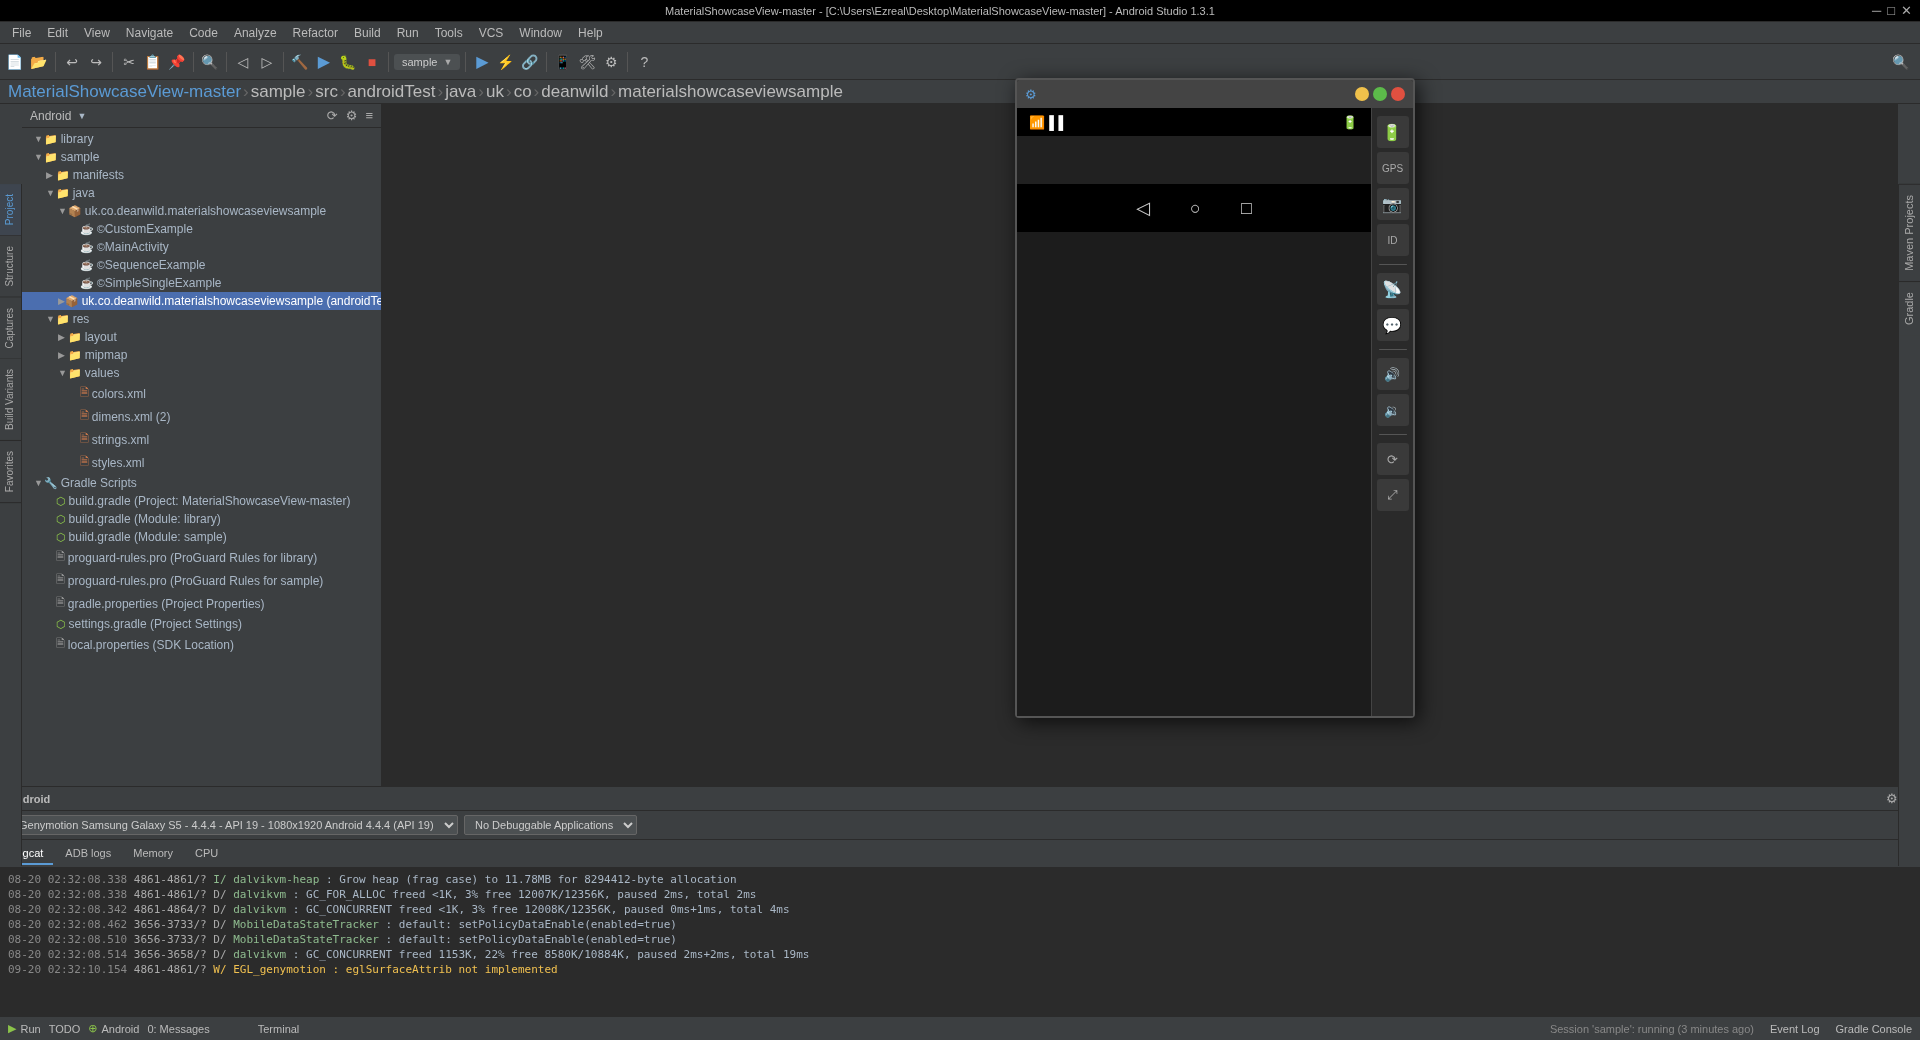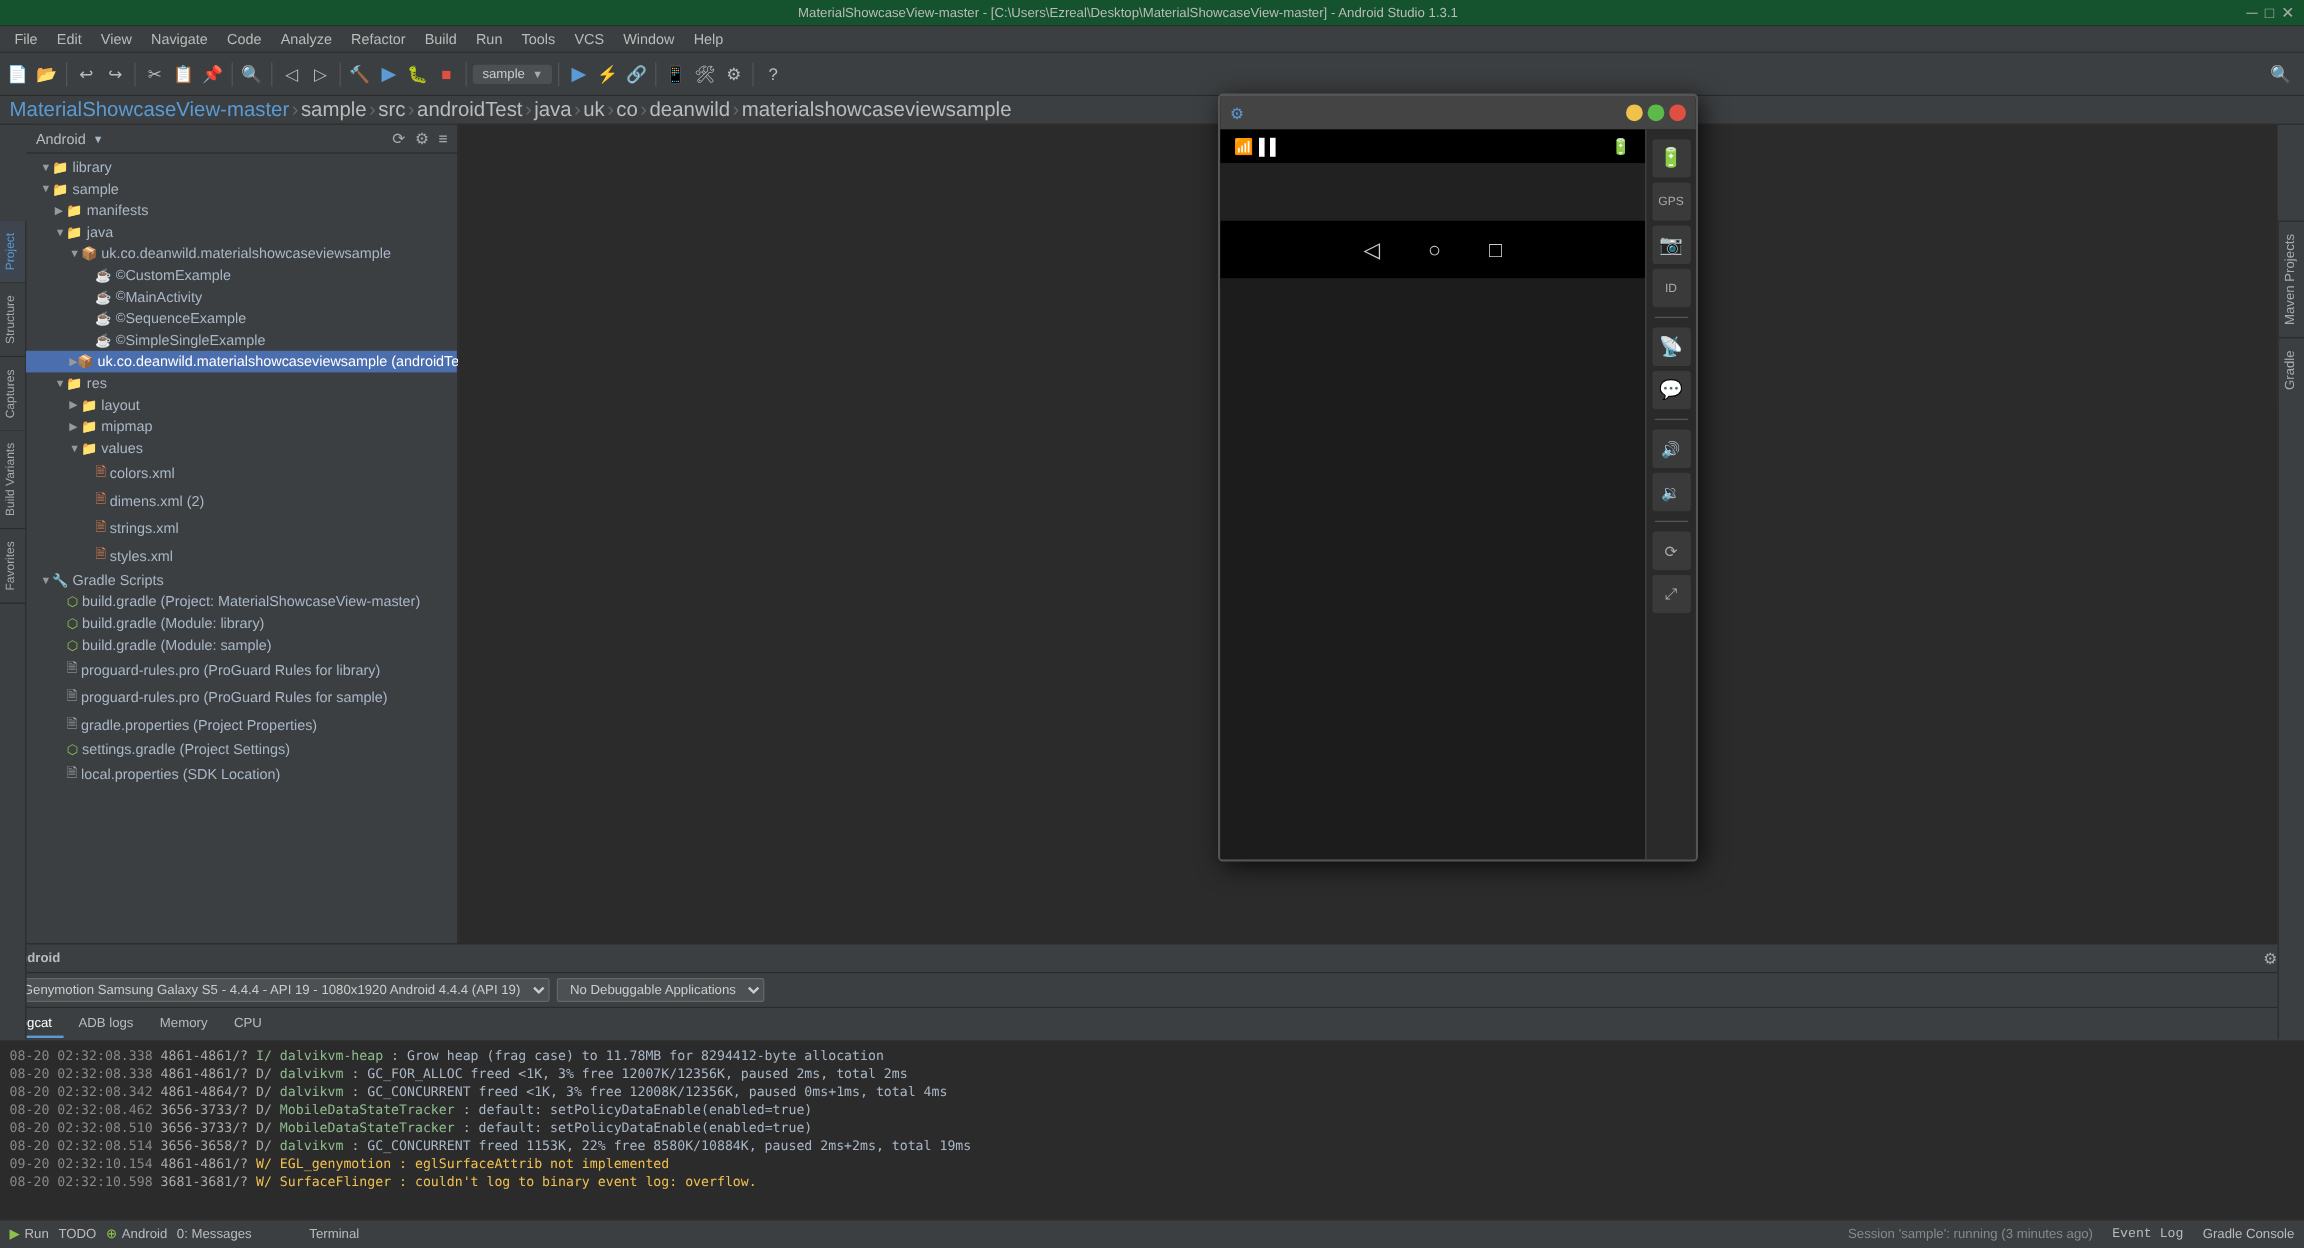--- a/index.html
+++ b/index.html
@@ -1,19 +1,19 @@
 <!DOCTYPE html>
 <html><head>
   <meta charset="utf-8">
   <style>
     * { box-sizing: border-box; margin: 0; padding: 0; }
     body { font-family: 'Segoe UI', Arial, sans-serif; font-size: 12px; background: #3c3f41; color: #a9b7c6; overflow: hidden; width: 1920px; height: 1040px; }
 
     
-    #title-bar { background: #14532d; height: 22px; display: flex; align-items: center; padding: 0 8px; font-size: 11px; color: #bbbbbb; border-bottom: 1px solid #2b2b2b; justify-content: space-between; }
+    #title-bar { background: #000000; height: 22px; display: flex; align-items: center; padding: 0 8px; font-size: 11px; color: #bbbbbb; border-bottom: 1px solid #2b2b2b; justify-content: space-between; }
 
     
     #menu-bar { background: #3c3f41; height: 22px; display: flex; align-items: center; padding: 0 4px; font-size: 12px; color: #bbbbbb; border-bottom: 1px solid #2b2b2b; }
     #menu-bar span { padding: 2px 8px; cursor: pointer; }
 
     
     #toolbar { background: #3c3f41; height: 36px; display: flex; align-items: center; padding: 0 4px; border-bottom: 1px solid #2b2b2b; gap: 2px; }
     .toolbar-btn { width: 22px; height: 22px; display: flex; align-items: center; justify-content: center; cursor: pointer; color: #bbbbbb; font-size: 14px; border-radius: 2px; }
     .toolbar-sep { width: 1px; height: 20px; background: #555; margin: 0 3px; }
 
@@ -472,27 +472,20 @@
       <span class="log-tag">dalvikvm</span>
       <span class="log-msg">: GC_CONCURRENT freed 1153K, 22% free 8580K/10884K, paused 2ms+2ms, total 19ms</span>
     </div>
     <div class="log-line warning">
       <span class="log-timestamp">09-20 02:32:10.154</span>
       <span class="log-pid">  4861-4861/?</span>
       <span style="color:#f0c050;"> W/</span>
       <span class="log-tag" style="color:#f0c050;">EGL_genymotion</span>
       <span class="log-msg" style="color:#f0c050;">: eglSurfaceAttrib not implemented</span>
     </div>
-    <div class="log-line warning">
-      <span class="log-timestamp">08-20 02:32:10.598</span>
-      <span class="log-pid">  3681-3681/?</span>
-      <span style="color:#f0c050;"> W/</span>
-      <span class="log-tag" style="color:#f0c050;">SurfaceFlinger</span>
-      <span class="log-msg" style="color:#f0c050;">: couldn't log to binary event log: overflow.</span>
-    </div>
   </div>
 </div>
 
 <div id="bottom-status">
   <div style="display:flex;gap:8px;align-items:center;">
     <div class="status-item" style="cursor:pointer;">
       <span style="color:#8bc34a;">▶</span>
       <span style="color:#bbbbbb;">Run</span>
     </div>
     <div class="status-item" style="cursor:pointer;text-align:center;">
@@ -505,21 +498,21 @@
     <div class="status-item" style="cursor:pointer;">
       <span style="color:#bbbbbb;">0: Messages</span>
     </div>
     <div class="status-item" style="cursor:pointer;margin-left:40px;">
       <span style="color:#bbbbbb;">Terminal</span>
     </div>
   </div>
   <div style="display:flex;gap:16px;align-items:center;">
     <span style="color:#888;">Session 'sample': running (3 minutes ago)</span>
     <div class="status-item" style="cursor:pointer;">
-      <span style="color:#bbbbbb;font-family:Liberation Mono, monospace;">Event Log</span>
+      <span style="color:#bbbbbb;">Event Log</span>
     </div>
     <div class="status-item" style="cursor:pointer;">
       <span style="color:#bbbbbb;">Gradle Console</span>
     </div>
   </div>
 </div>
 
 <div id="genymotion">
   <div id="geny-titlebar">
     <div style="display:flex;align-items:center;gap:6px;">

